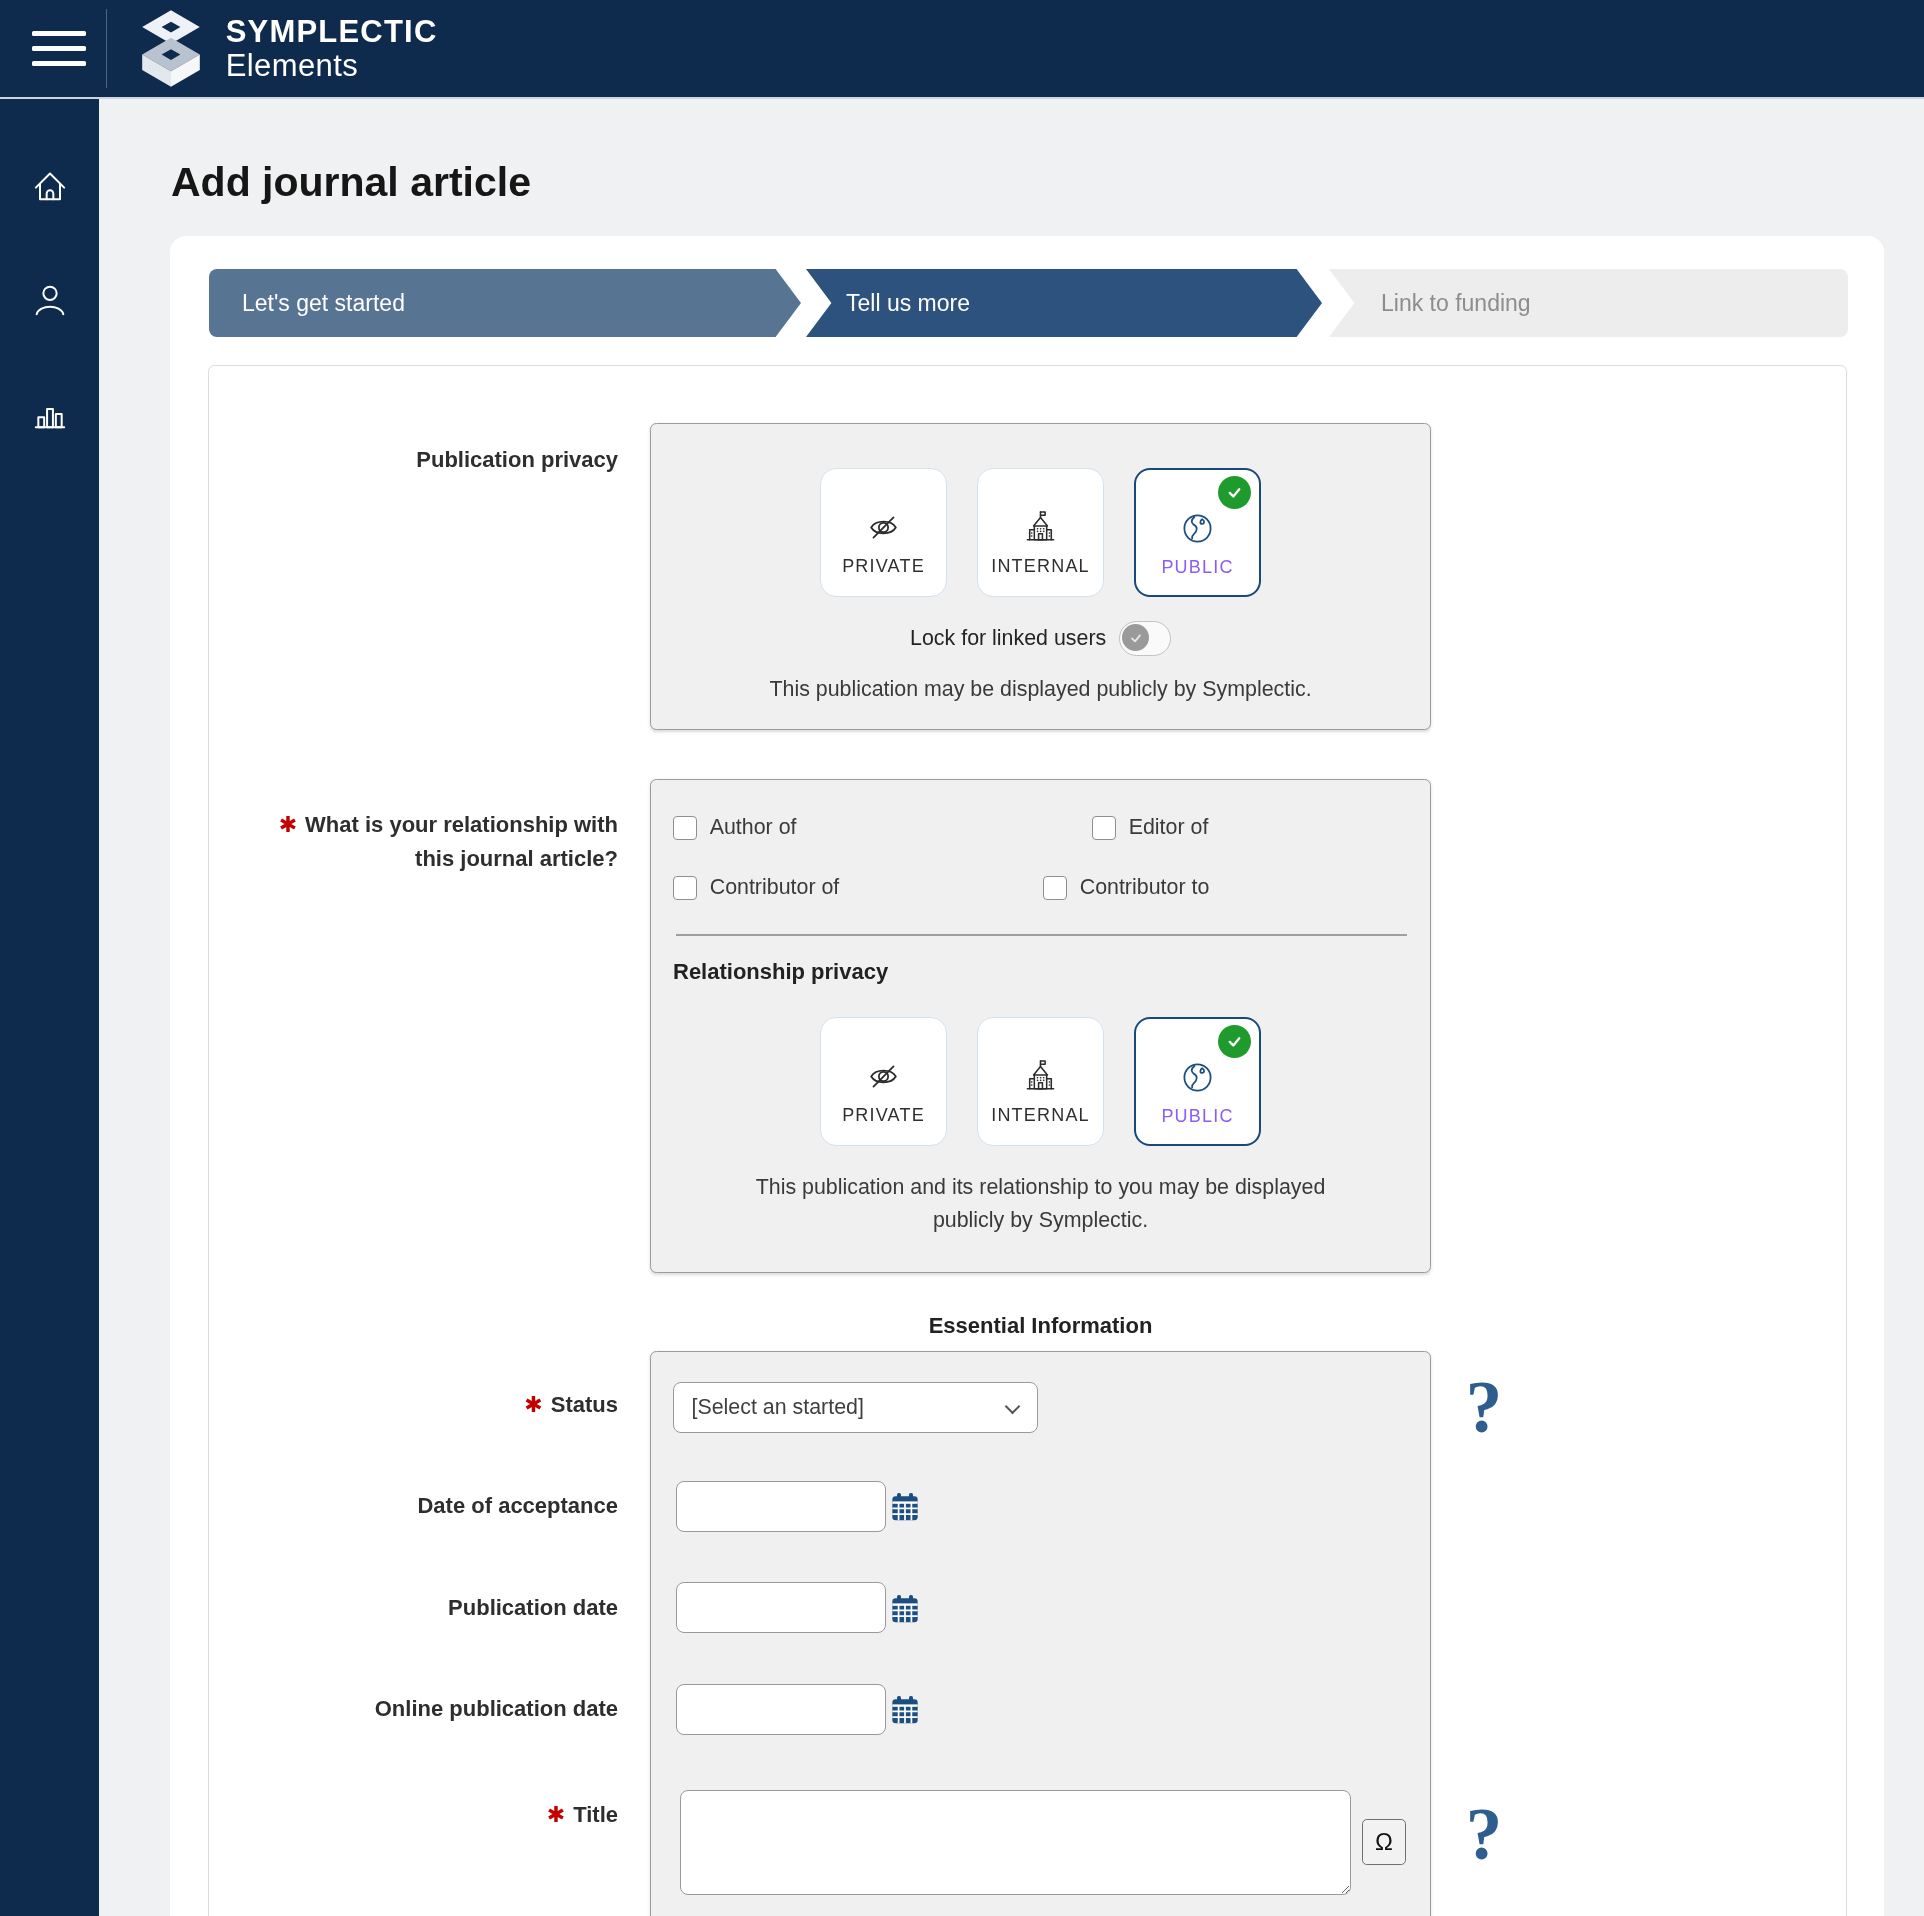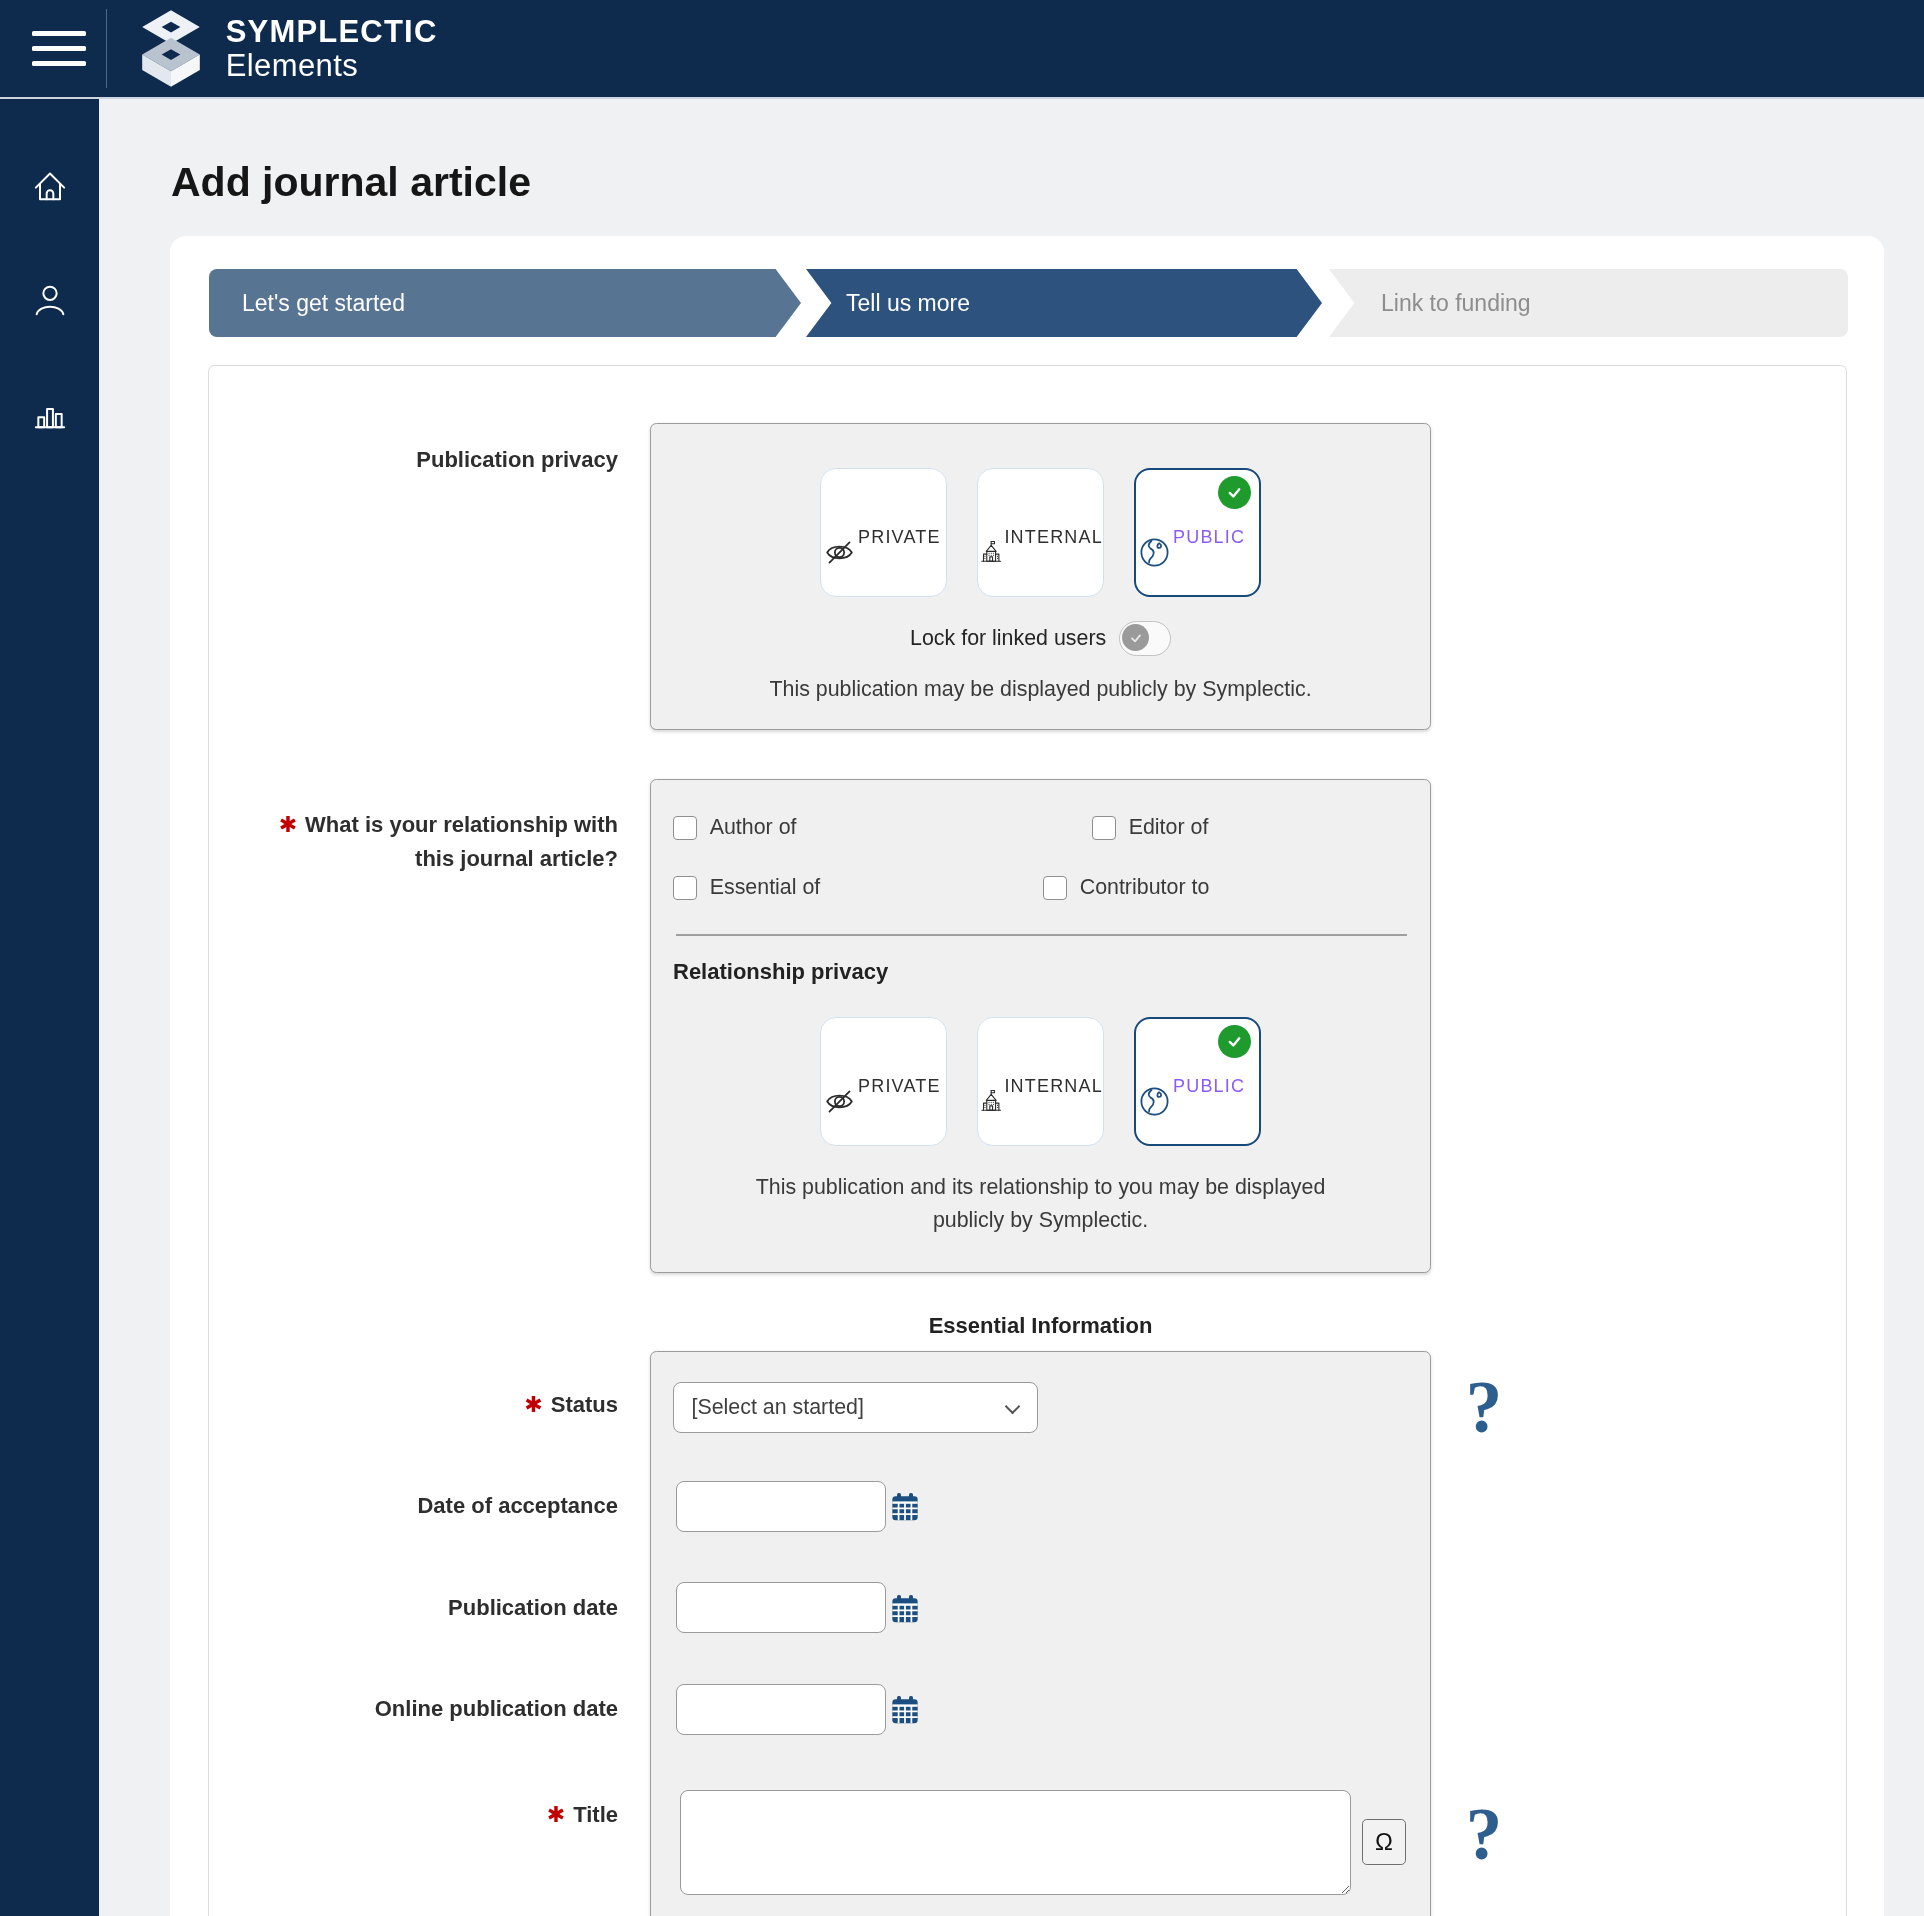--- a/index.html
+++ b/index.html
@@ -48,21 +48,21 @@
            border:1.6px solid #9c9c9c; border-radius:6.4px; box-shadow:0 1.6px 3.2px rgba(0,0,0,.15); }
   .panel-1 { top:57px;  height:307px; }
   .panel-2 { top:413px; height:494px; }
   .panel-3 { top:985px; height:627px; }
   
   .opts-row { display:flex; justify-content:center; gap:30px; }
   .opts-row.flow { padding-top:44px; }
   .opts-abs { position:absolute; left:0; right:0; top:237px; }
   .opt-card { position:relative; width:127px; height:129px; background:#fff;
               border:1.6px solid #d3e1ef; border-radius:16px; cursor:pointer;
-              display:flex; flex-direction:row; align-items:center; }
+              display:flex; flex-direction:column; align-items:center; }
   .opt-card.selected { border:2.4px solid #17497b; }
   .opt-card svg.opt-icon { margin-top:40px; }
   .opt-label { margin-top:9.5px; font-size:18px; letter-spacing:1.2px; color:#2f2f2f; }
   .opt-card.selected .opt-label { color:#8b5cf6; }
   .badge { position:absolute; top:6.4px; right:8px; width:33px; height:33px; border-radius:50%;
            background:#1f9b2e; display:flex; align-items:center; justify-content:center; }
   
   .lock-row { display:flex; justify-content:center; align-items:center; gap:12.7px; margin-top:24px; }
   .lock-label { font-size:21.4px; font-weight:500; color:#242424; }
   .toggle { position:relative; width:52px; height:35px; border:1.6px solid #c2c2c2; border-radius:17.5px;
@@ -243,21 +243,21 @@
         <div class="cb-item" style="left:22px; top:35px;">
           <span class="cb-box"></span>
           <span class="cb-label">Author of</span>
         </div>
         <div class="cb-item" style="left:401px; top:35px;padding-left:40px;">
           <span class="cb-box"></span>
           <span class="cb-label">Editor of</span>
         </div>
         <div class="cb-item" style="left:22px; top:95px;">
           <span class="cb-box"></span>
-          <span class="cb-label">Essential of</span>
+          <span class="cb-label">Contributor of</span>
         </div>
         <div class="cb-item" style="left:392px; top:95px;">
           <span class="cb-box"></span>
           <span class="cb-label">Contributor to</span>
         </div>
 
         <div class="divider"></div>
         <div class="subhead">Relationship privacy</div>
 
         <div class="opts-row opts-abs">

